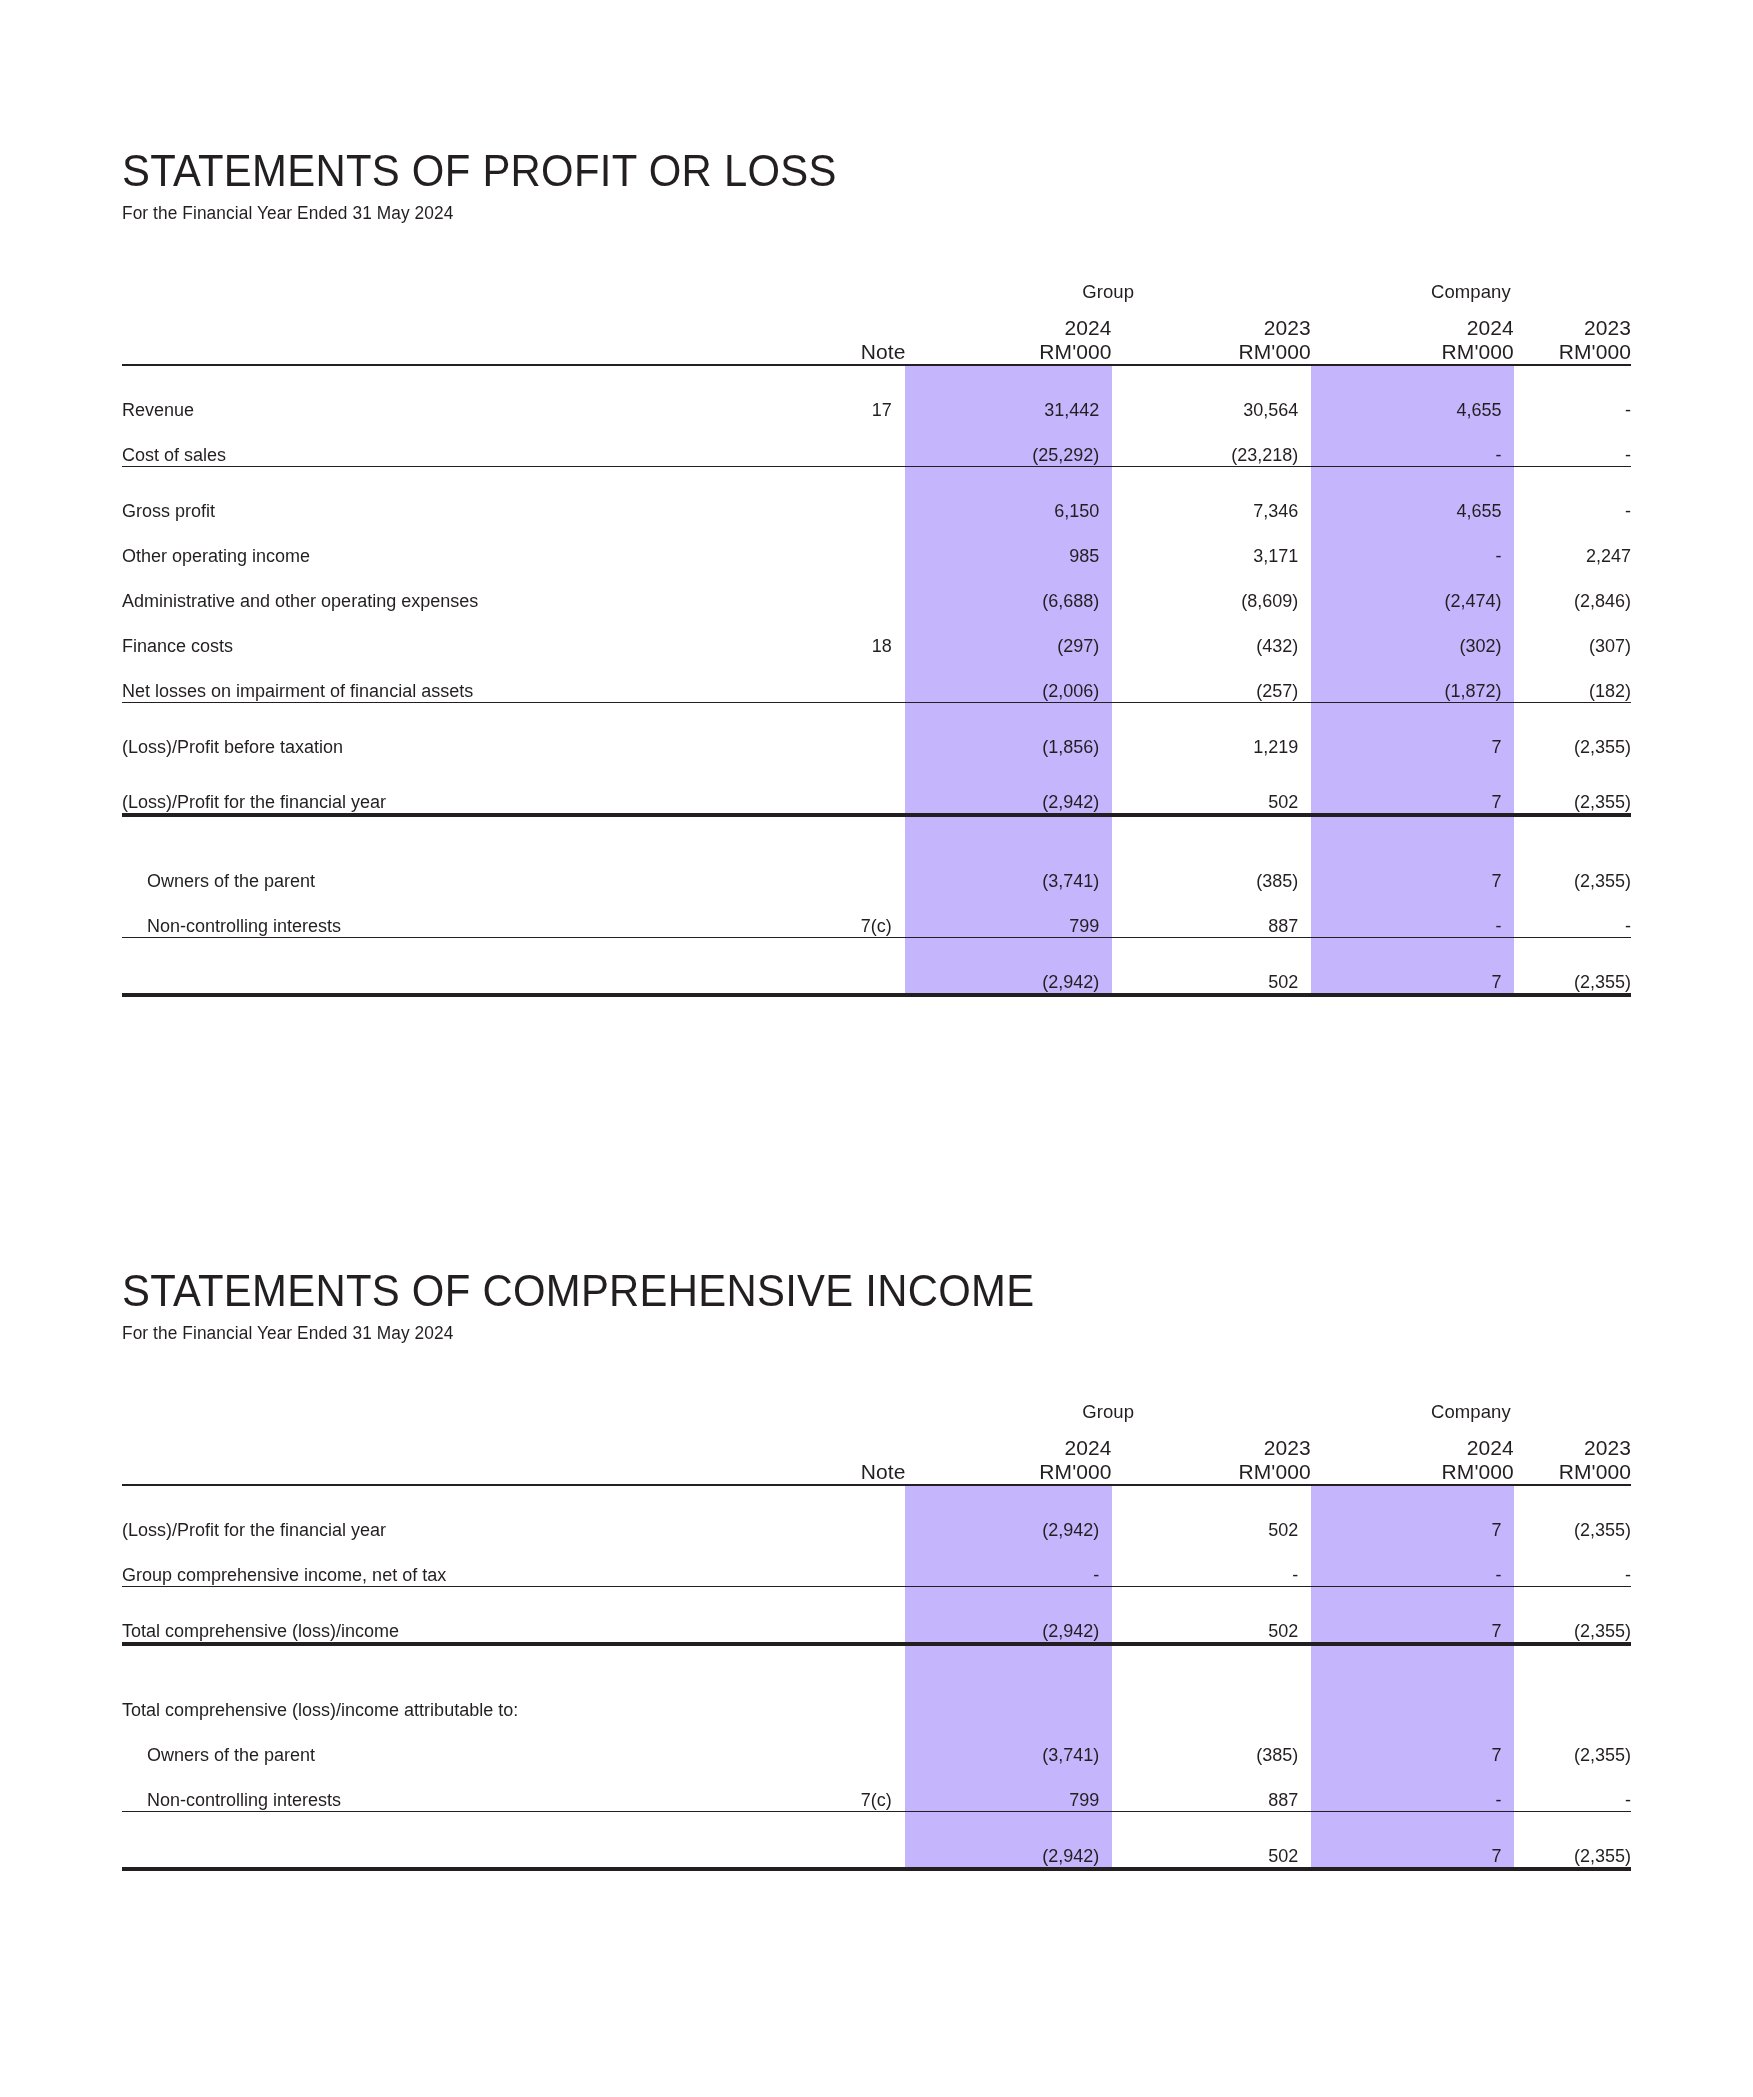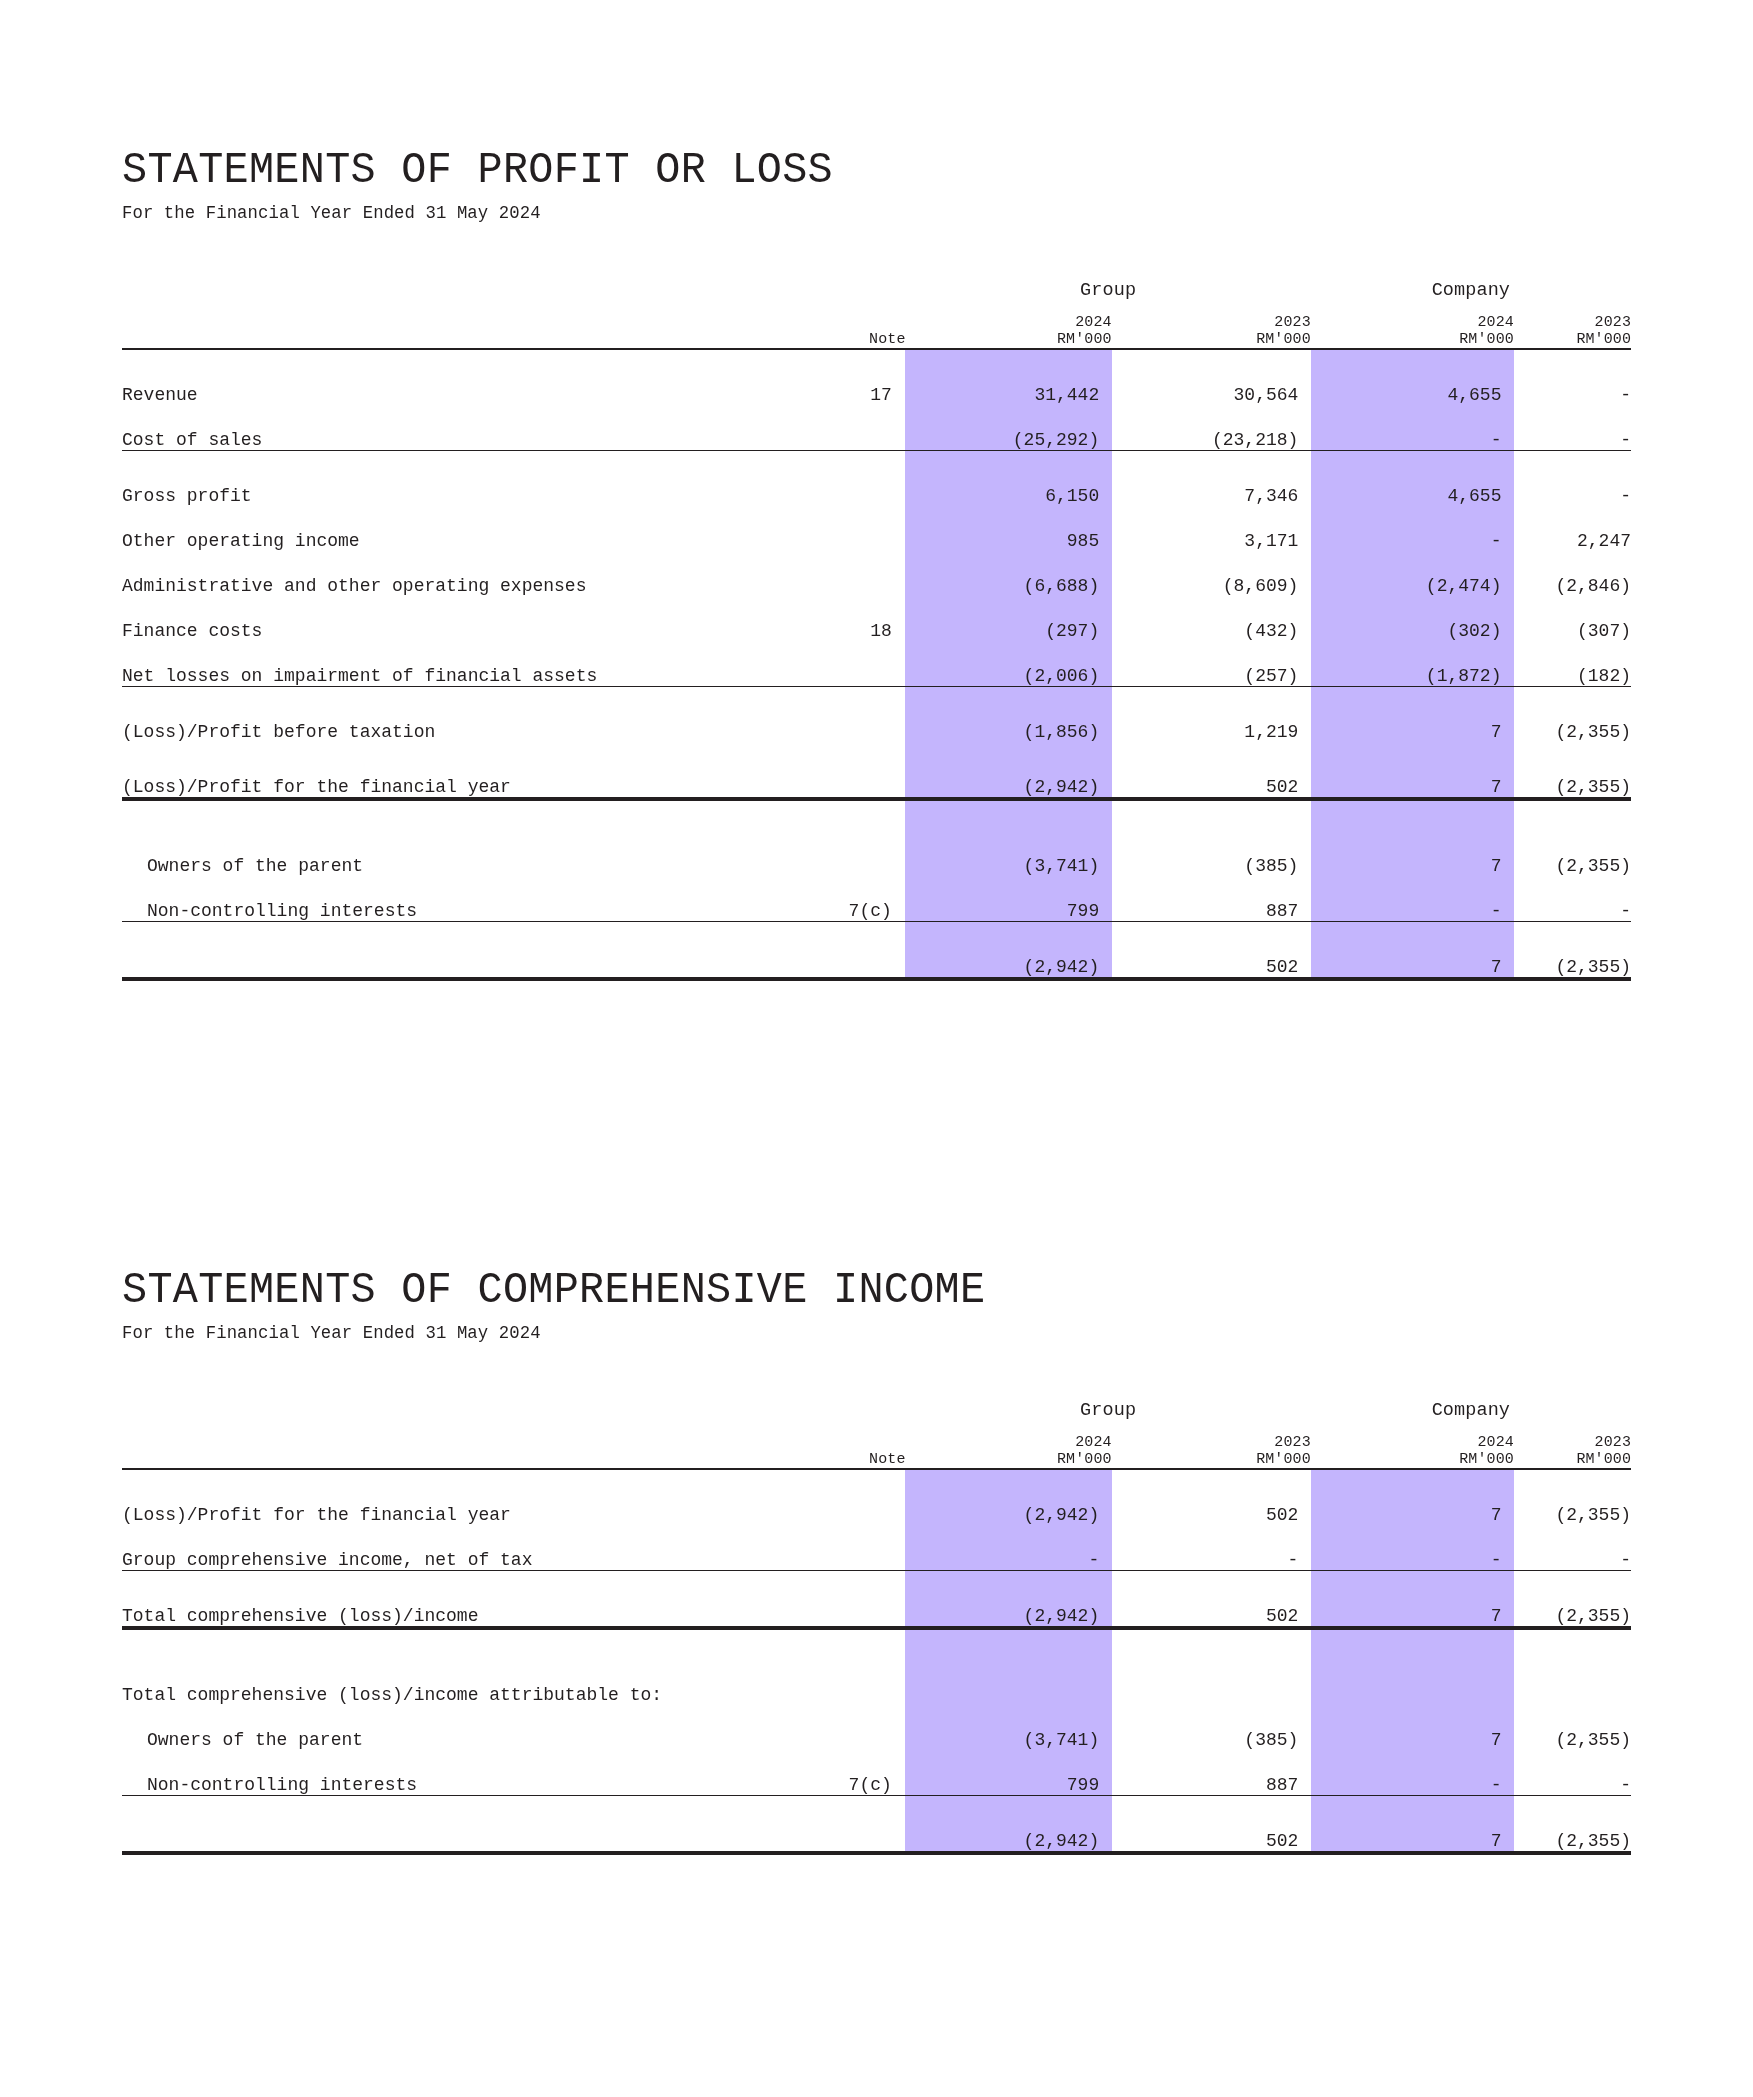--- a/index.html
+++ b/index.html
@@ -14,21 +14,20 @@
     color: #231f20;
     -webkit-font-smoothing: antialiased;
   }
 
   .page {
     position: relative;
     width: 1754px;
     height: 2097px;
     box-sizing: border-box;
     padding: 0;
-    font-family: Liberation Mono, monospace;
   }
 
   
   .section { position: absolute; left: 122px; width: 1509px; }
   #section-pl { top: 148px; }
   #section-ci { top: 1268px; }
 
   .section-title {
     font-size: 45px;
     font-weight: 400;
@@ -77,21 +76,21 @@
     text-align: center;
     font-weight: bold;
     font-size: 18.5px;
     padding-bottom: 5.5px;
     letter-spacing: 0.1px;
   }
   .hdr-spacer { height: 12.4px; }
   .hdr-year, .hdr-unit, .hdr-note {
     text-align: right;
     font-weight: bold;
-    font-size: 15px;
+    font-size: 21px;
     letter-spacing: 0.1px;
   }
   .hdr-year { padding-bottom: 6.9px; }
   .hdr-unit { padding-bottom: 9.6px; }
   .hdr-note { padding-bottom: 9.6px; }
 
   
   .sh { background: #c4b5fd; }
 
   

